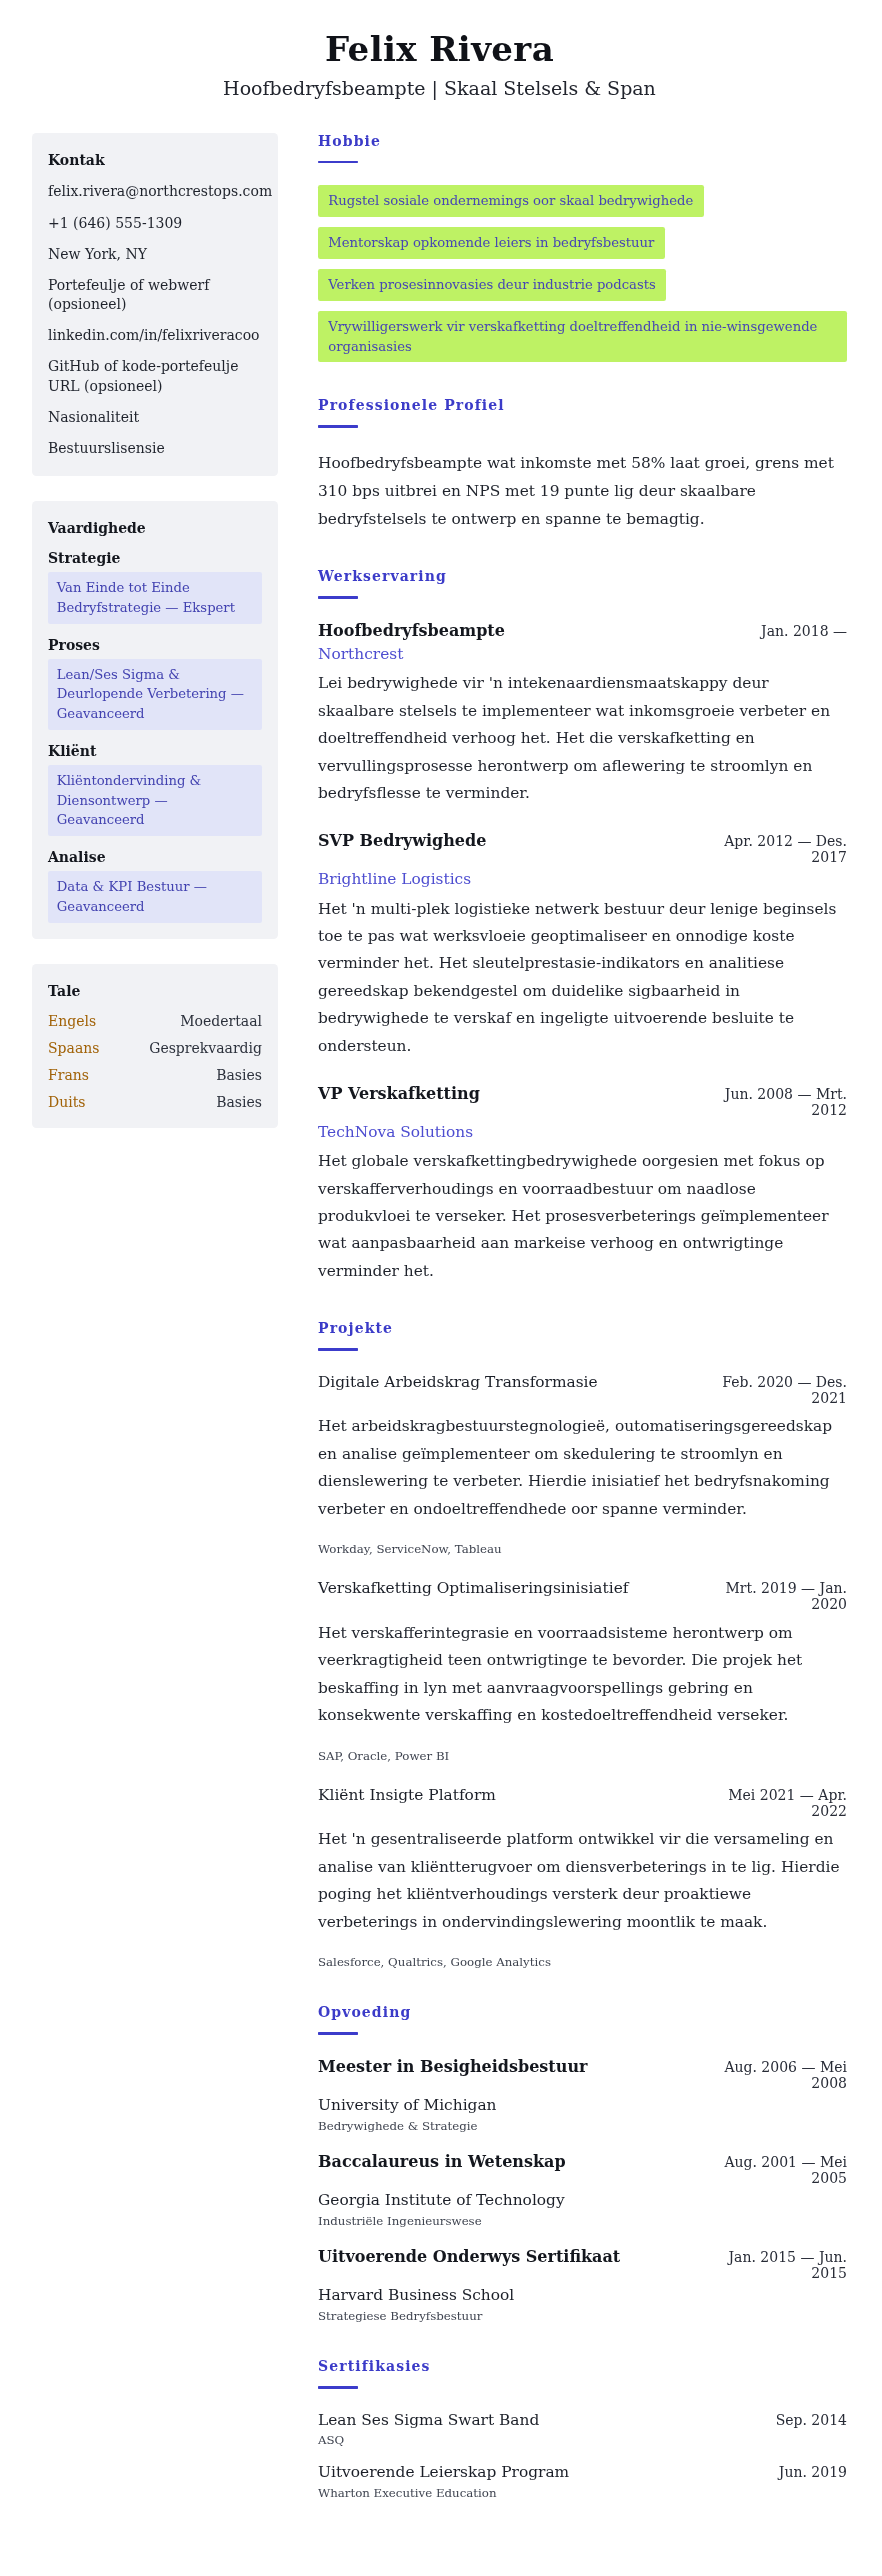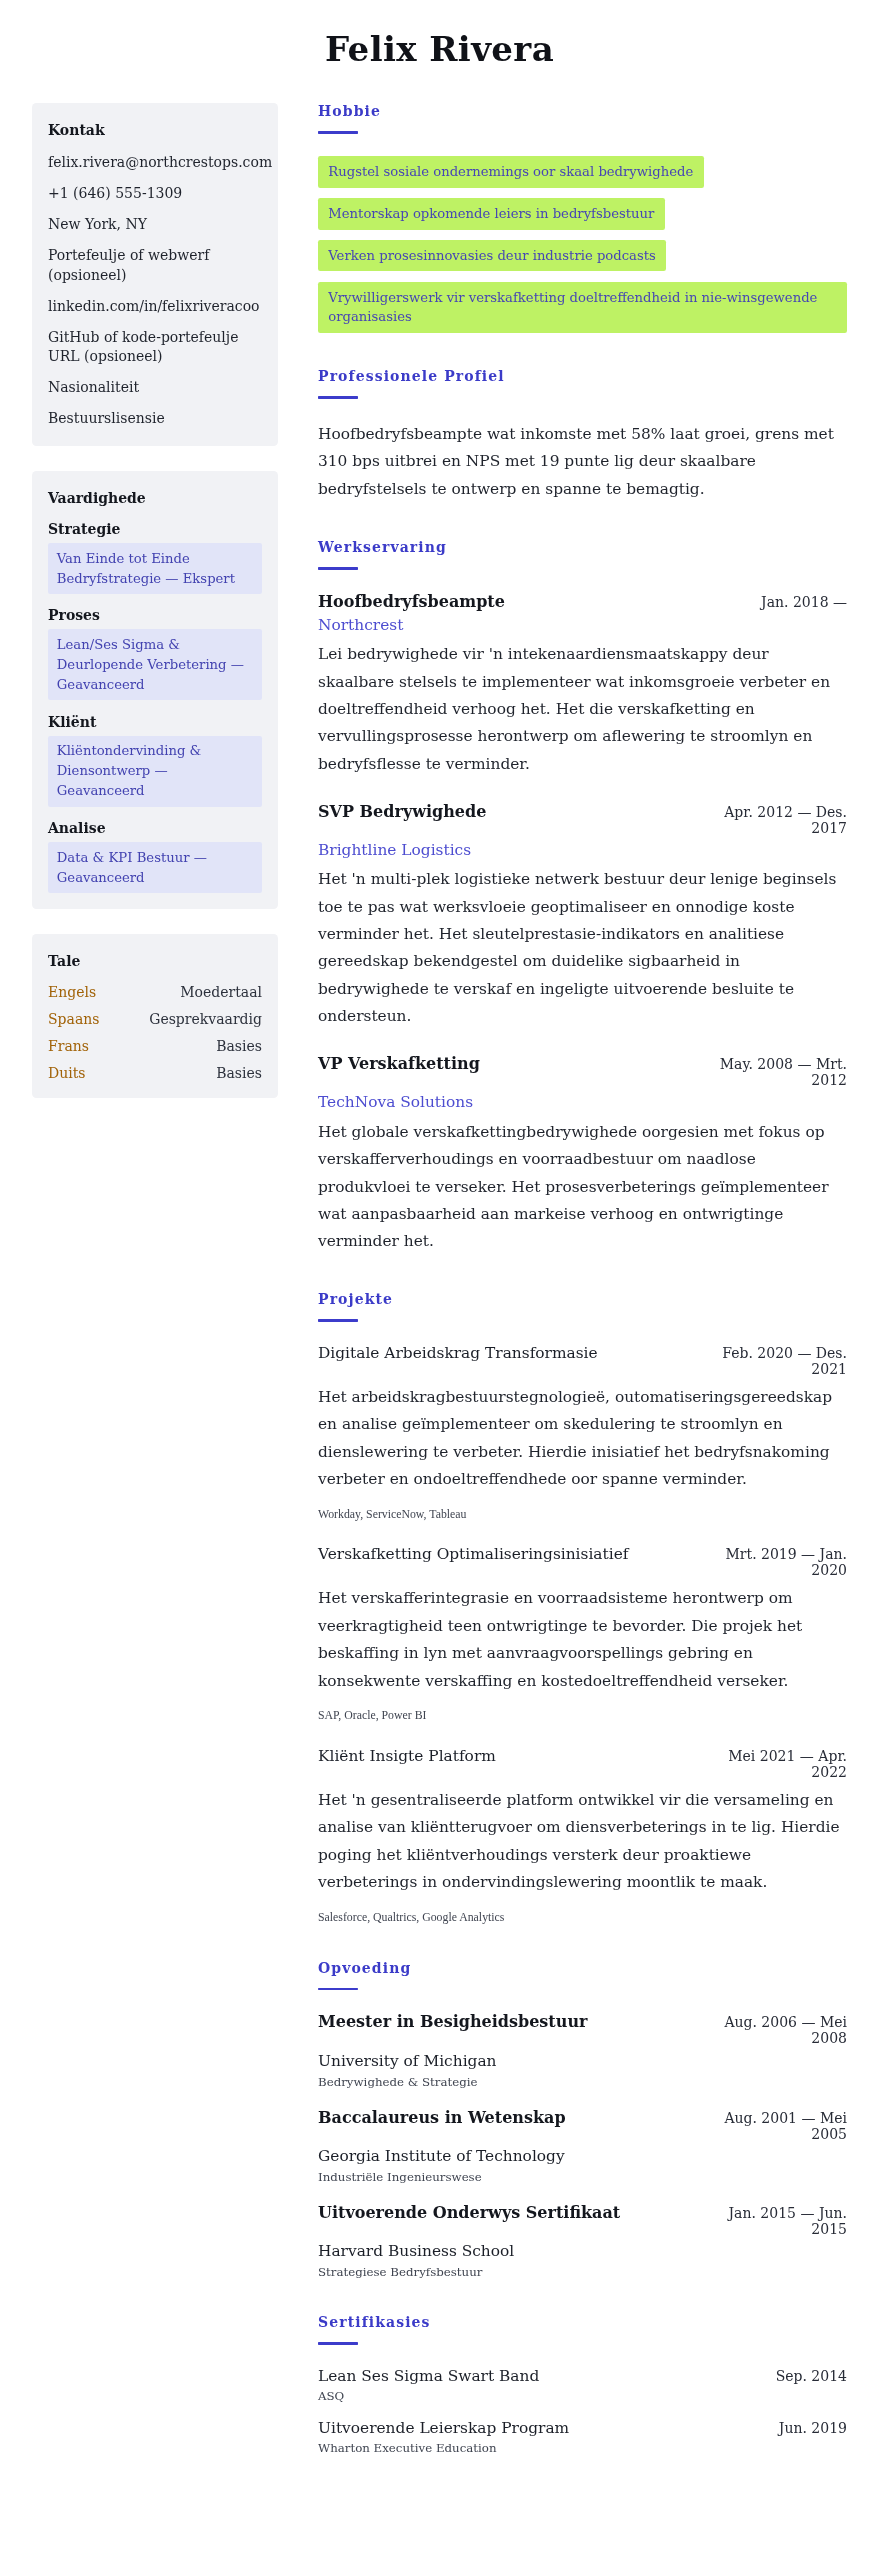--- a/index.html
+++ b/index.html
@@ -57,35 +57,36 @@
   .profile-text { font-size: 15.4px; line-height: 1.8; margin: 0; color: #1f232c; }
 
   .entry { margin-bottom: 23.5px; }
   .entry:last-child { margin-bottom: 0; }
   .entry-head { display: flex; justify-content: space-between; align-items: baseline; gap: 19px; }
   .role { font-size: 16px; font-weight: bold; color: #14171e; }
   .plain-role { font-size: 15.4px; font-weight: normal; color: #1b1f28; }
   .dates { font-size: 14px; color: #272b36; text-align: right; flex-shrink: 0; max-width: 154px; }
   .company { font-size: 15.4px; color: #4d4dd0; margin-top: 5.1px; cursor: pointer; }
   .desc { font-size: 15.4px; line-height: 1.78; margin: 7.4px 0 0; color: #1f232c; }
-  .stack { font-size: 11.8px; color: #3f4450; margin-top: 13px; font-family: Liberation Serif, serif; }
+  .stack { font-size: 11.8px; color: #3f4450; margin-top: 19px; }
 
   .school { font-size: 15.4px; color: #1b1f28; margin-top: 5.1px; }
   .field { font-size: 11.8px; color: #3f4450; margin-top: 5.1px; }
   .edu-entry { margin-bottom: 19px; }
   .cert-entry { margin-bottom: 16px; }
   .cert-org { font-size: 11.8px; color: #3f4450; margin-top: 4.4px; }
 </style>
 </head>
 <body>
 
 <div class="page">
 
   <div class="header">
     <div class="name">Felix Rivera</div>
+    <div class="subtitle">Hoofbedryfsbeampte | Skaal Stelsels &amp; Span</div>
   </div>
 
   <div class="columns">
 
     <aside class="sidebar">
 
       <section class="side-box">
         <h3 class="side-title">Kontak</h3>
         <div class="contact-item">felix.rivera@northcrestops.com</div>
         <div class="contact-item">+1 (646) 555-1309</div>
@@ -166,21 +167,21 @@
             <span class="role">SVP Bedrywighede</span>
             <span class="dates">Apr. 2012 — Des. 2017</span>
           </div>
           <div class="company">Brightline Logistics</div>
           <p class="desc">Het 'n multi-plek logistieke netwerk bestuur deur lenige beginsels toe te pas wat werksvloeie geoptimaliseer en onnodige koste verminder het. Het sleutelprestasie-indikators en analitiese gereedskap bekendgestel om duidelike sigbaarheid in bedrywighede te verskaf en ingeligte uitvoerende besluite te ondersteun.</p>
         </div>
 
         <div class="entry">
           <div class="entry-head">
             <span class="role">VP Verskafketting</span>
-            <span class="dates">May. 2008 — Mrt. 2012</span>
+            <span class="dates">Jun. 2008 — Mrt. 2012</span>
           </div>
           <div class="company">TechNova Solutions</div>
           <p class="desc">Het globale verskafkettingbedrywighede oorgesien met fokus op verskafferverhoudings en voorraadbestuur om naadlose produkvloei te verseker. Het prosesverbeterings geïmplementeer wat aanpasbaarheid aan markeise verhoog en ontwrigtinge verminder het.</p>
         </div>
       </section>
 
       <section class="section">
         <h2 class="section-title">Projekte</h2>
         <div class="rule"></div>
 

